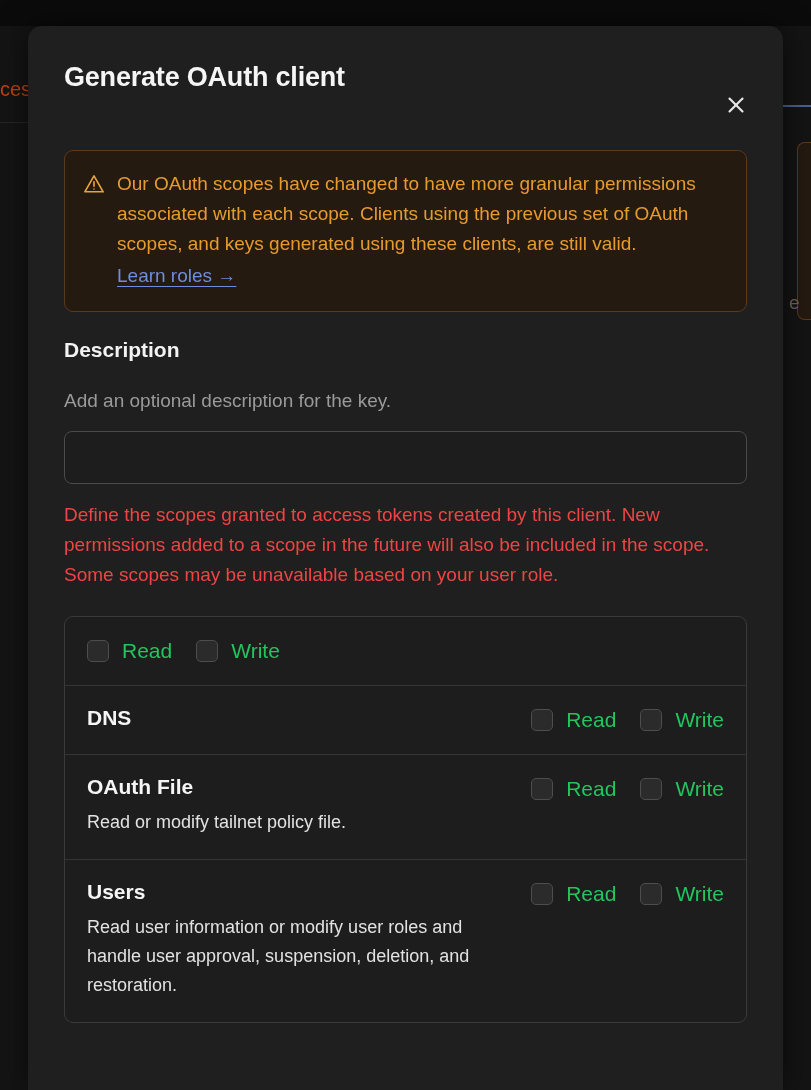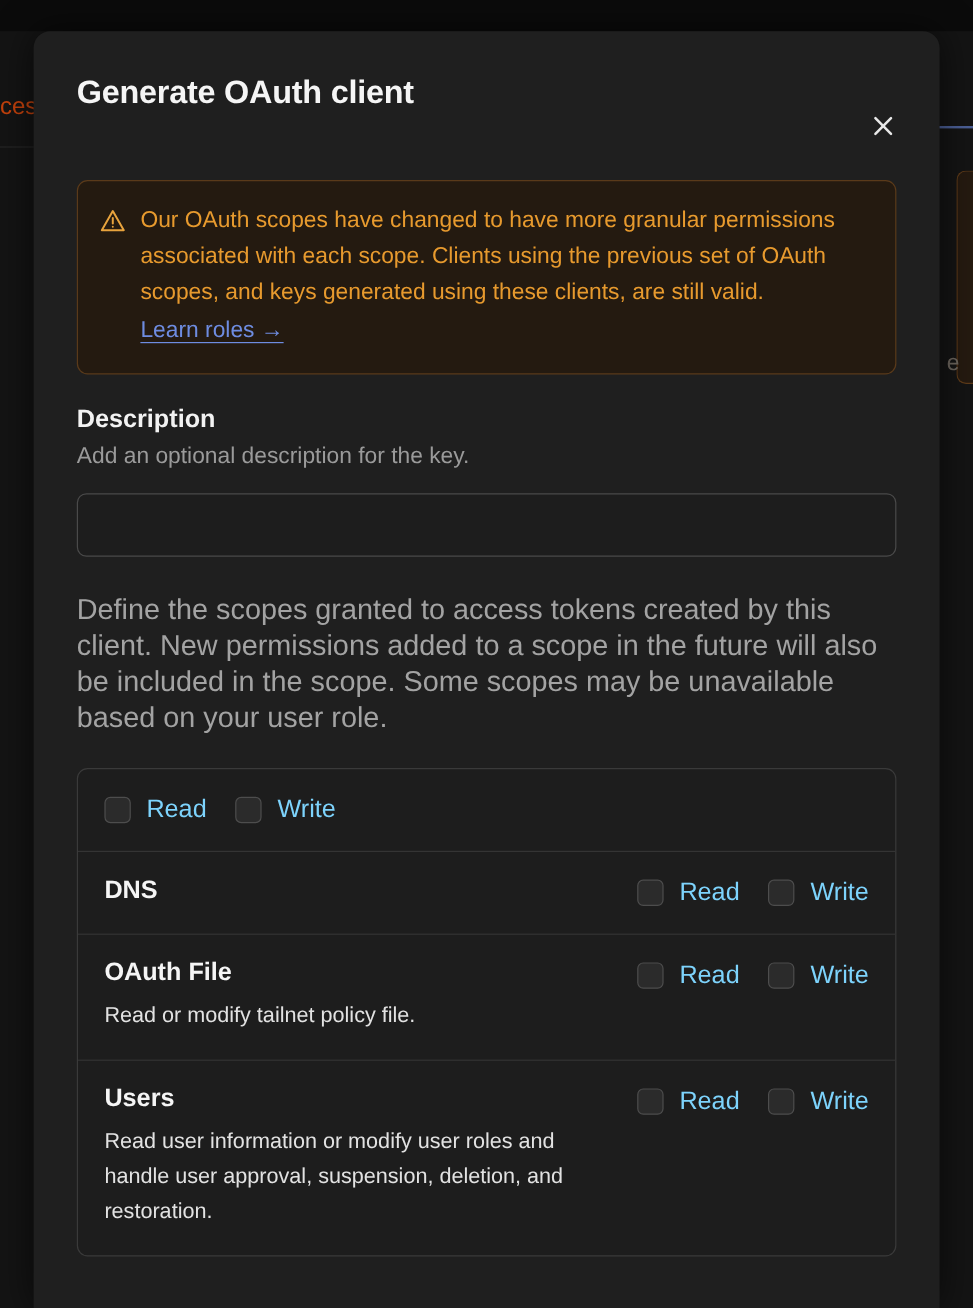--- a/index.html
+++ b/index.html
@@ -178,43 +178,43 @@
   .section-label {
     color: #f2f2f2;
     font-size: 21px;
     font-weight: bold;
     margin-top: 26px;
   }
 
   .section-hint {
     color: #9a9a9a;
     font-size: 19px;
-    margin-top: 8px;
+    margin-top: 28px;
   }
 
   .text-input {
     display: block;
     width: 100%;
     height: 53px;
     margin-top: 19px;
     background: #1d1d1d;
     border: 1px solid #4a4a4a;
     border-radius: 8px;
     color: #eaeaea;
     font-size: 18px;
     font-family: "Liberation Sans", sans-serif;
     padding: 0 14px;
     outline: none;
   }
 
   .scopes-intro {
-    color: #a3a3a3;
-    font-size: 24px;
+    color: #ef4444;
+    font-size: 19px;
     line-height: 30px;
-    margin-top: 30px;
+    margin-top: 16px;
   }
 
   
   .scopes-card {
     margin-top: 26px;
     border: 1px solid #3a3a3a;
     border-radius: 9px;
     overflow: hidden;
     background: #1d1d1d;
   }
@@ -265,21 +265,21 @@
   .checkbox {
     width: 22px;
     height: 22px;
     border-radius: 5px;
     background: #2b2b2b;
     border: 1px solid #4d4d4d;
     flex: 0 0 auto;
   }
 
   .perm-label {
-    color: #7dd3fc;
+    color: #22c55e;
     font-size: 21px;
     white-space: nowrap;
   }
 </style>
 </head>
 <body>
 
 <div id="page-backdrop">
   <div class="bg-topbar"></div>
   <div class="bg-left-nav">ces</div>

